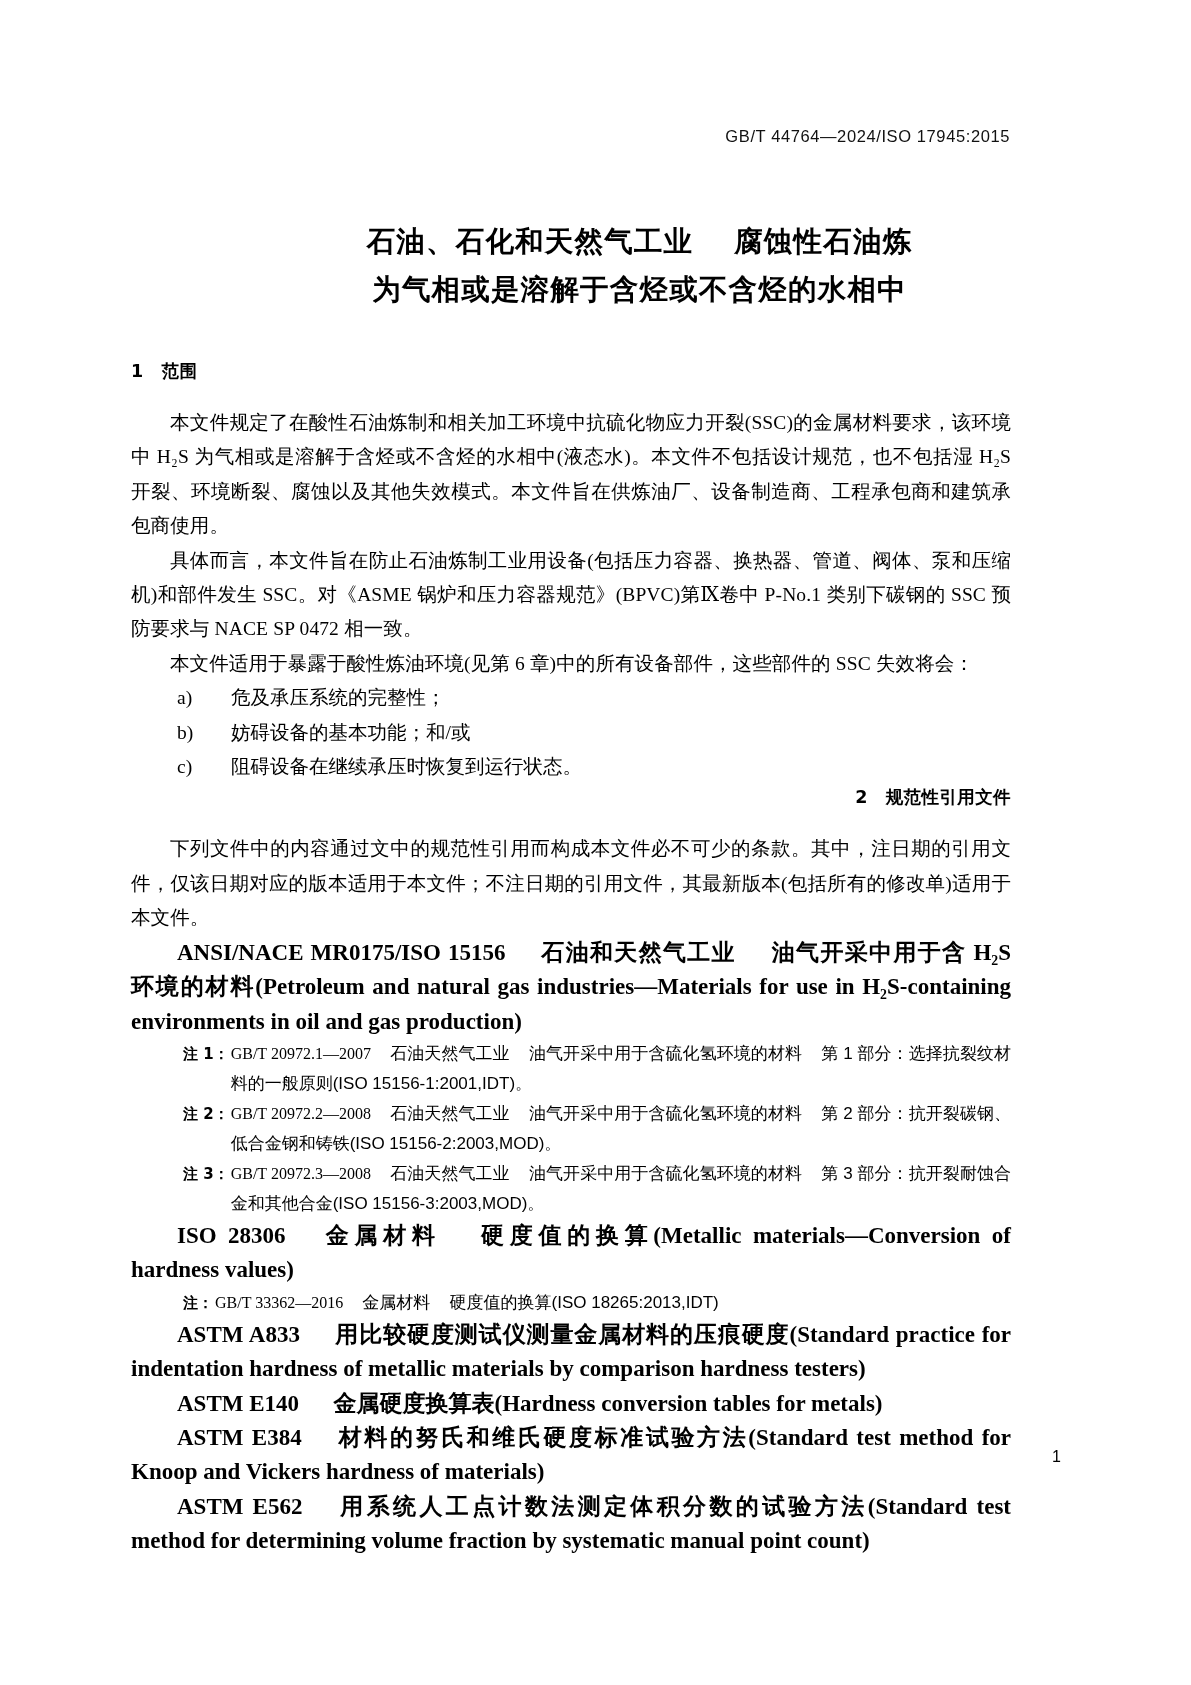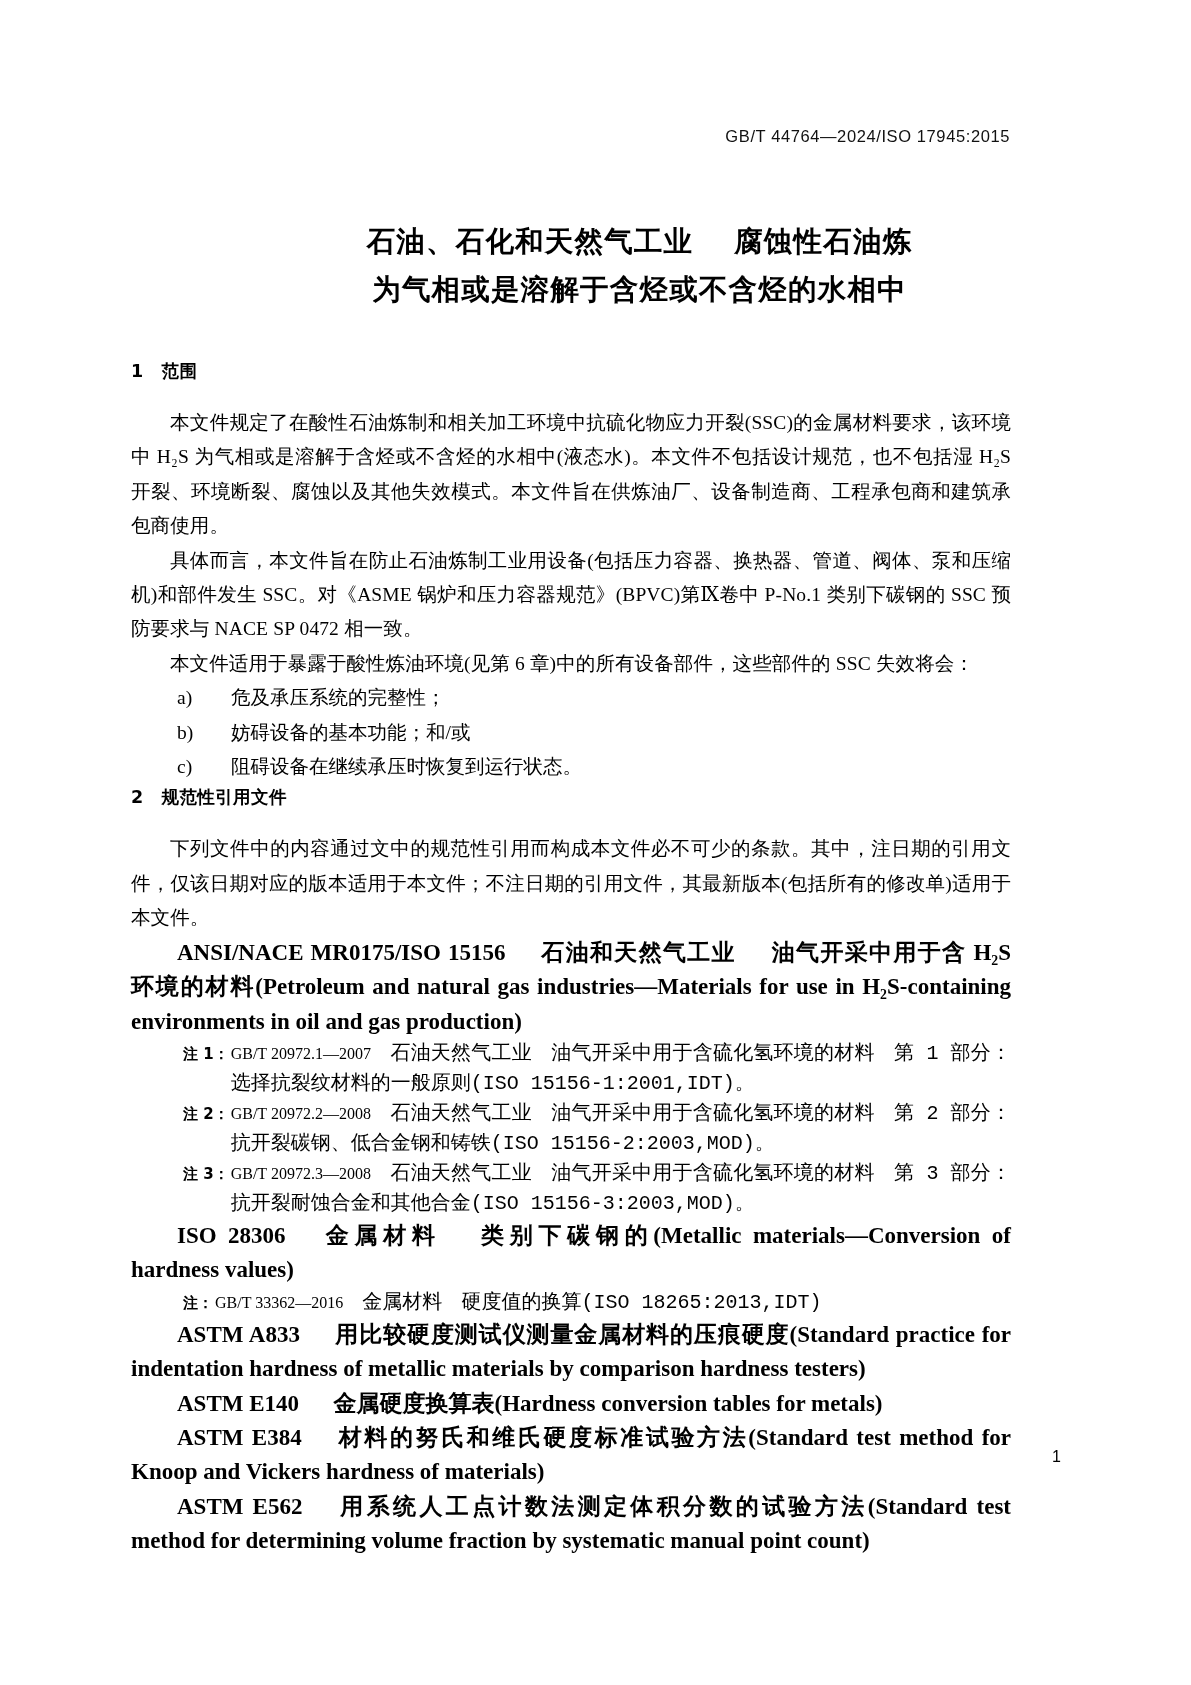--- a/index.html
+++ b/index.html
@@ -67,21 +67,21 @@
     font-family: "DejaVu Sans", "Liberation Sans", sans-serif;
     font-weight: bold;
     font-size: 17.5px;
     letter-spacing: 0.4px;
     margin: 0;
     padding: 0;
     line-height: 26px;
     color: #000;
   }
   .sec1-heading { margin-top: 0; }
-  .sec2-heading { margin-top: 26px; }
+  .sec2-heading { margin-top: 26px; text-align: right; }
 
   p.body-par {
     margin: 0;
     font-size: 19.5px;
     line-height: 34.4px;
     text-align: justify;
     text-justify: inter-character;
     text-indent: 2em;
     letter-spacing: 0.1px;
     word-spacing: 0.2px;
@@ -135,21 +135,21 @@
     font-weight: bold;
     font-size: 15px;
     padding-right: 2px;
     white-space: nowrap;
   }
   .note-entry .note-body {
     flex: 1;
     text-align: justify;
   }
   .note-entry .sp { display: inline-block; width: 1.2em; }
-  .note-entry .cn { font-family: Liberation Mono, monospace; font-size: 20px; }
+  .note-entry .cn { font-family: Liberation Sans, sans-serif; font-size: 17px; }
 
   
   .page-number {
     position: absolute;
     right: 130px;
     top: 1448px;
     font-family: "Liberation Sans", "DejaVu Sans", sans-serif;
     font-size: 16px;
     color: #000;
   }
@@ -208,21 +208,21 @@
       <span class="note-label">注 2：</span>
       <span class="note-body"><span>GB/T 20972.2—2008</span><span class="sp"></span><span class="cn">石油天然气工业</span><span class="sp"></span><span class="cn">油气开采中用于含硫化氢环境的材料</span><span class="sp"></span><span class="cn">第 2 部分：抗开裂碳钢、低合金钢和铸铁(ISO 15156-2:2003,MOD)。</span></span>
     </div>
 
     <div class="note-entry">
       <span class="note-label">注 3：</span>
       <span class="note-body"><span>GB/T 20972.3—2008</span><span class="sp"></span><span class="cn">石油天然气工业</span><span class="sp"></span><span class="cn">油气开采中用于含硫化氢环境的材料</span><span class="sp"></span><span class="cn">第 3 部分：抗开裂耐蚀合金和其他合金(ISO 15156-3:2003,MOD)。</span></span>
     </div>
 
     <p class="ref-entry">
-      <span>ISO 28306</span><span class="sp2"></span><span>金属材料</span><span class="sp2"></span><span>类别下碳钢的</span><span>(Metallic materials—Conversion of hardness values)</span>
+      <span>ISO 28306</span><span class="sp2"></span><span>金属材料</span><span class="sp2"></span><span>硬度值的换算</span><span>(Metallic materials—Conversion of hardness values)</span>
     </p>
 
     <div class="note-entry">
       <span class="note-label">注：</span>
       <span class="note-body"><span>GB/T 33362—2016</span><span class="sp"></span><span class="cn">金属材料</span><span class="sp"></span><span class="cn">硬度值的换算(ISO 18265:2013,IDT)</span></span>
     </div>
 
     <p class="ref-entry">
       <span>ASTM A833</span><span class="sp2"></span><span>用比较硬度测试仪测量金属材料的压痕硬度</span><span>(Standard practice for indentation hardness of metallic materials by comparison hardness testers)</span>
     </p>

